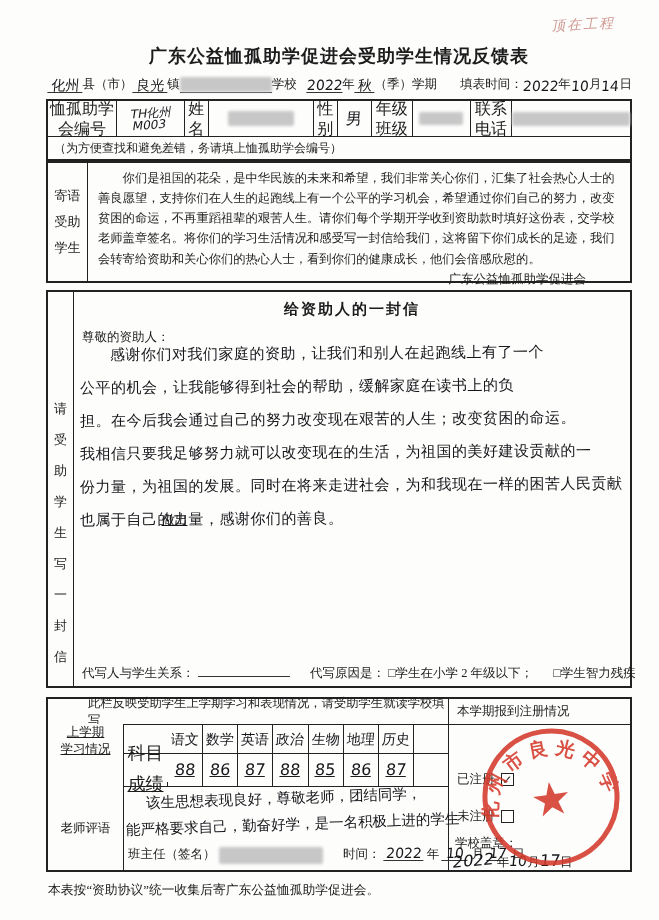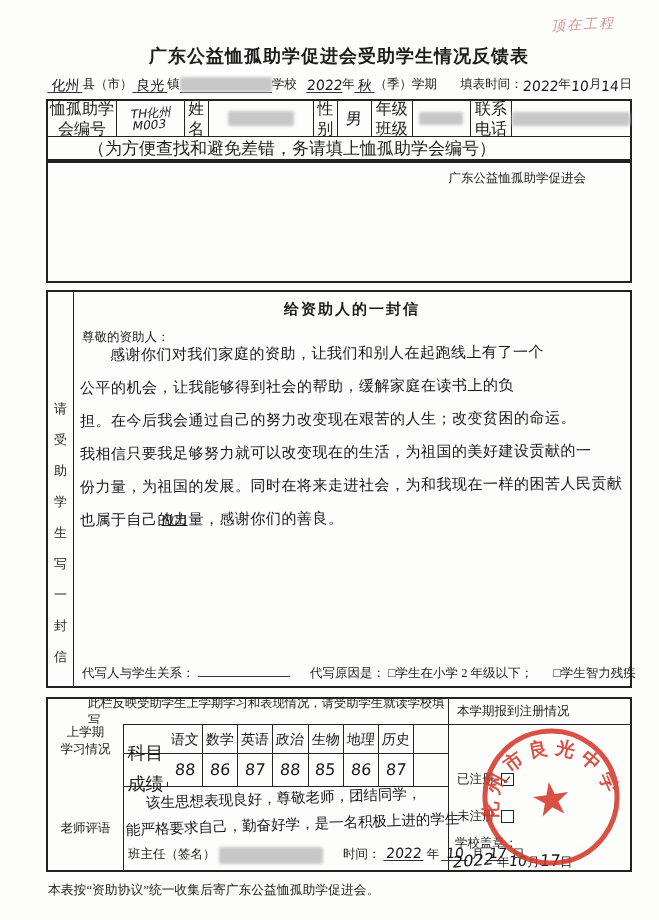--- a/index.html
+++ b/index.html
@@ -23,21 +23,21 @@
   .blur{display:inline-block;background:#c7c7c7;border-radius:2px;filter:blur(1.4px);vertical-align:middle;}
 
   .tbl{position:absolute;border:2px solid #222;background:transparent;box-sizing:border-box;}
   .row{display:flex;box-sizing:border-box;}
   .cell{box-sizing:border-box;border-right:1px solid #222;display:flex;align-items:center;
     justify-content:center;font-size:12.5px;text-align:center;}
   .cell:last-child{border-right:none;}
 
   .id-table{left:0;top:99px;width:586px;}
   .id-table .r1{height:36px;border-bottom:1px solid #222;}
-  .id-table .note-row{height:22px;font-size:17px;display:flex;align-items:center;padding-left:24px;margin-left:16px;}
+  .id-table .note-row{height:22px;font-size:12px;display:flex;align-items:center;padding-left:6px;}
   .lbl2{line-height:1.25;font-size:16px;}
 
   .msg-table{left:0;top:161px;width:586px;height:122px;display:flex;}
   .msg-side{width:40px;border-right:1px solid #222;display:flex;flex-direction:column;
     justify-content:center;align-items:center;gap:8px;font-size:13px;box-sizing:border-box;}
   .msg-body{flex:1;padding:5px 10px 4px 10px;font-size:12.3px;line-height:1.64;box-sizing:border-box;}
   .msg-body p{margin:0;text-indent:2em;}
   .msg-signoff{text-align:right;padding-right:34px;font-size:12.5px;}
 
   .letter-table{left:0;top:290px;width:586px;height:398px;display:flex;}
@@ -54,21 +54,21 @@
   .proxy-row{position:absolute;left:8px;top:373px;right:4px;font-size:12.5px;white-space:nowrap;}
 
   .school-table{left:0;top:697px;width:586px;height:175px;display:flex;flex-direction:column;}
   .st-header{height:25px;border-bottom:1px solid #222;display:flex;}
   .st-header .lh{width:401px;border-right:1px solid #222;display:flex;align-items:center;
     justify-content:center;font-size:12.3px;box-sizing:border-box;padding-left:40px;}
   .st-header .rh{flex:1;display:flex;align-items:center;padding-left:8px;font-size:12.5px;box-sizing:border-box;}
   .st-body{flex:1;display:flex;}
   .st-left{width:401px;border-right:1px solid #222;display:flex;flex-direction:column;box-sizing:border-box;}
   .subj-row{height:29px;border-bottom:1px solid #222;}
-  .score-row{height:33px;border-bottom:1px solid #222;}
+  .score-row{height:33px;border-bottom:1px solid #222;text-decoration:underline;}
   .label-col{width:76px;font-size:12.5px;line-height:1.4;}
   .key-col{width:44px;font-size:18px;margin-top:28px;}
   .scell{flex:1;font-size:12.5px;overflow:hidden;}
   .teacher-row{flex:1;display:flex;}
   .teacher-label{width:76px;border-right:1px solid #222;display:flex;align-items:center;
     justify-content:center;font-size:12.5px;box-sizing:border-box;}
   .teacher-content{flex:1;position:relative;box-sizing:border-box;}
   .tc-line1{position:absolute;top:4px;left:22px;font-size:14.5px;transform:rotate(-2deg);white-space:nowrap;}
   .tc-line2{position:absolute;top:30px;left:2px;font-size:14.5px;transform:rotate(-2deg);white-space:nowrap;}
   .tc-sign{position:absolute;bottom:6px;left:4px;font-size:12.5px;white-space:nowrap;}
@@ -160,21 +160,27 @@
             </div>
         </div>
         <div class="cell" style="flex:1">
           <span class="blur" style="width:118px;height:14px"></span>
         </div>
       </div>
       <div class="note-row">（为方便查找和避免差错，务请填上恤孤助学会编号）</div>
     </div>
 
     <div class="tbl msg-table">
+      <div class="msg-side">
+        <div>寄语</div>
+        <div>受助</div>
+        <div>学生</div>
+      </div>
       <div class="msg-body">
+        <p>你们是祖国的花朵，是中华民族的未来和希望，我们非常关心你们，汇集了社会热心人士的善良愿望，支持你们在人生的起跑线上有一个公平的学习机会，希望通过你们自己的努力，改变贫困的命运，不再重蹈祖辈的艰苦人生。请你们每个学期开学收到资助款时填好这份表，交学校老师盖章签名。将你们的学习生活情况和感受写一封信给我们，这将留下你们成长的足迹，我们会转寄给资助和关心你们的热心人士，看到你们的健康成长，他们会倍感欣慰的。</p>
         <div class="msg-signoff">广东公益恤孤助学促进会</div>
       </div>
     </div>
 
     <div class="tbl letter-table">
       <div class="letter-side">
         <span>请</span>
           <span>受</span>
         <span>助</span>
           <span>学</span>

